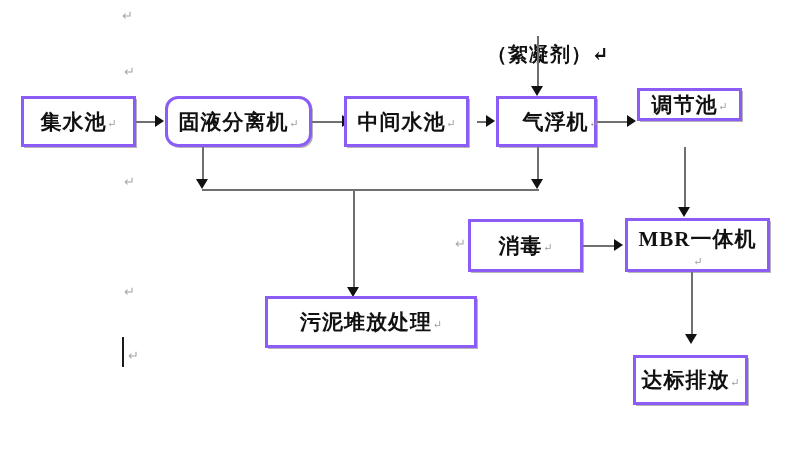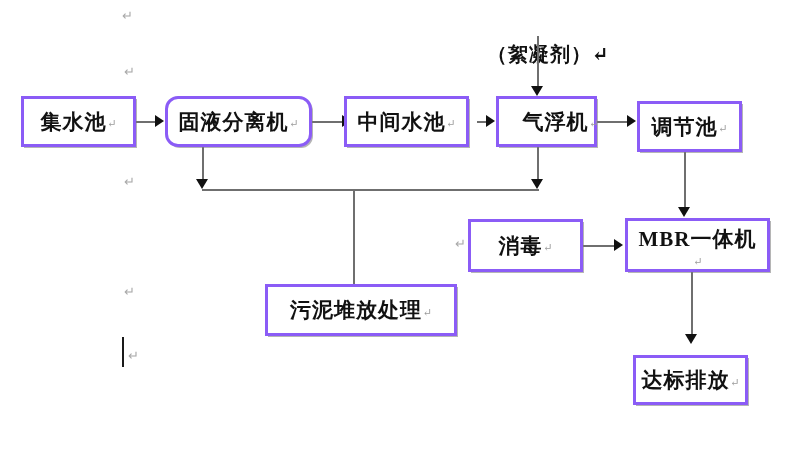--- a/index.html
+++ b/index.html
@@ -140,36 +140,36 @@
   <div class="node" style="left:344px; top:96px; width:125px; height:51px; font-size:21px;">
     <span class="lbl">中间水池</span>
       <span class="pil">↵</span>
   </div>
 
   <div class="node" style="left:496px; top:96px; width:101px; height:51px; font-size:21px;padding-left:28px;">
     <span class="lbl">气浮机</span>
       <span class="pil">↵</span>
   </div>
 
-  <div class="node" style="left:637px; top:101px; width:105px; height:51px; font-size:21px;">
+  <div class="node" style="left:637px; top:88px; width:105px; height:33px; font-size:21px;">
     <span class="lbl">调节池</span>
       <span class="pil">↵</span>
   </div>
 
   <div class="node" style="left:468px; top:219px; width:115px; height:53px; font-size:21px;">
     <span class="lbl">消毒</span>
       <span class="pil">↵</span>
   </div>
 
   <div class="node" style="left:625px; top:218px; width:145px; height:54px; font-size:21px;flex-direction:column;">
     <span class="lbl">MBR一体机</span>
       <span class="pil">↵</span>
   </div>
 
-  <div class="node" style="left:265px; top:284px; width:192px; height:52px; font-size:21px;">
+  <div class="node" style="left:265px; top:296px; width:212px; height:52px; font-size:21px;">
     <span class="lbl">污泥堆放处理</span>
       <span class="pil">↵</span>
   </div>
 
   <div class="node" style="left:633px; top:355px; width:115px; height:50px; font-size:21px;">
     <span class="lbl">达标排放</span>
       <span class="pil">↵</span>
   </div>
 
   <div class="pilcrow" style="left:122px; top:8px;">↵</div>

